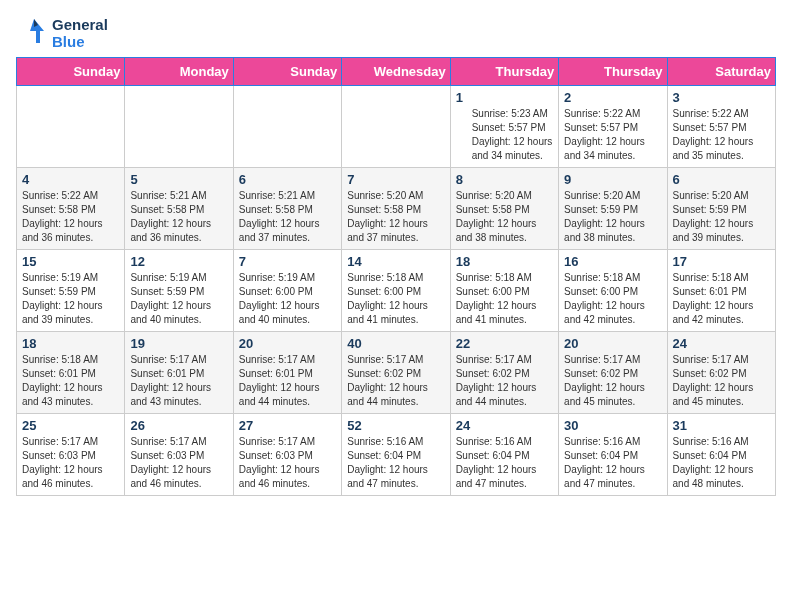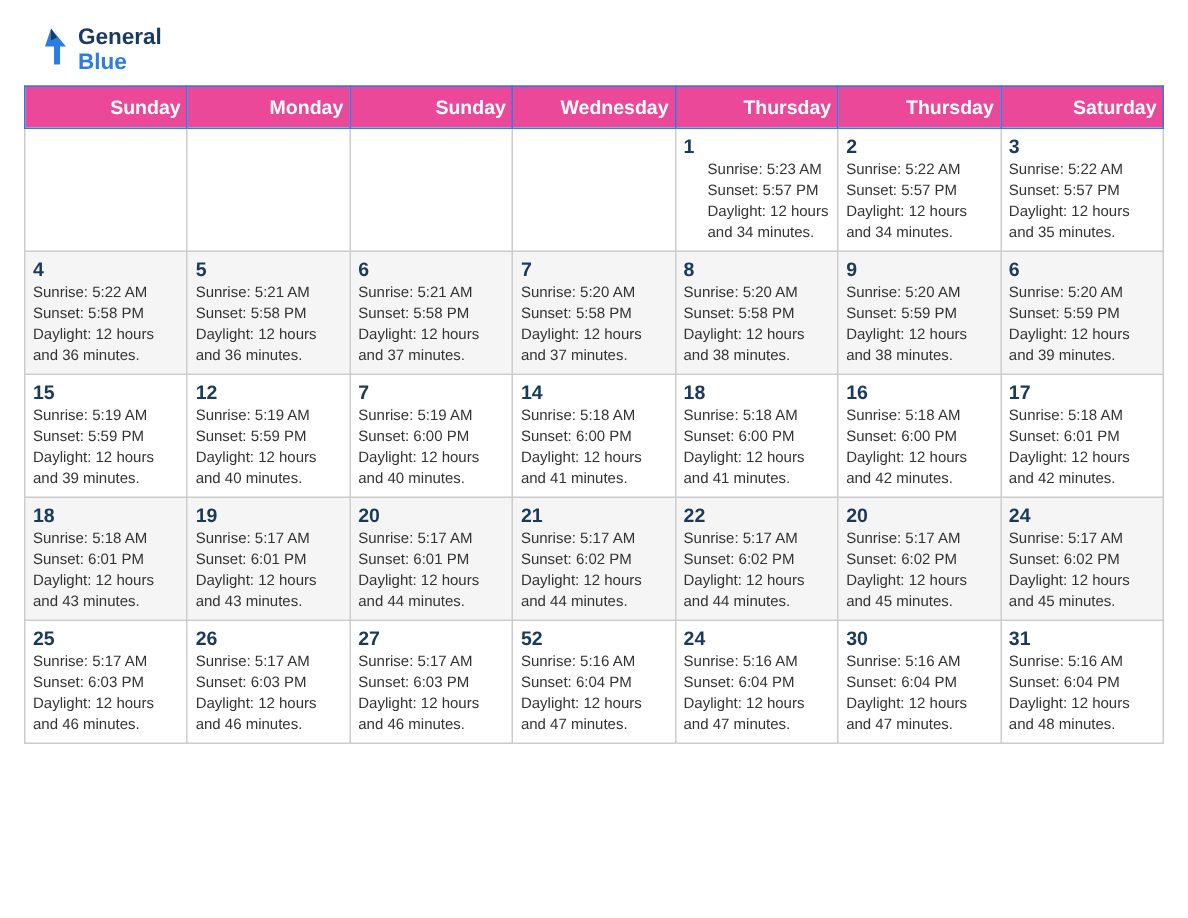--- a/index.html
+++ b/index.html
@@ -255,21 +255,21 @@
 and 43 minutes.</div>
         </td>
         <td>
           <div class="day-number">20</div>
           <div class="day-detail" style="white-space: pre-line;">Sunrise: 5:17 AM
 Sunset: 6:01 PM
 Daylight: 12 hours
 and 44 minutes.</div>
         </td>
         <td>
-          <div class="day-number">21</div>
+          <div class="day-number">40</div>
           <div class="day-detail" style="white-space: pre-line;">Sunrise: 5:17 AM
 Sunset: 6:02 PM
 Daylight: 12 hours
 and 44 minutes.</div>
         </td>
         <td>
           <div class="day-number">22</div>
           <div class="day-detail" style="white-space: pre-line;">Sunrise: 5:17 AM
 Sunset: 6:02 PM
 Daylight: 12 hours

